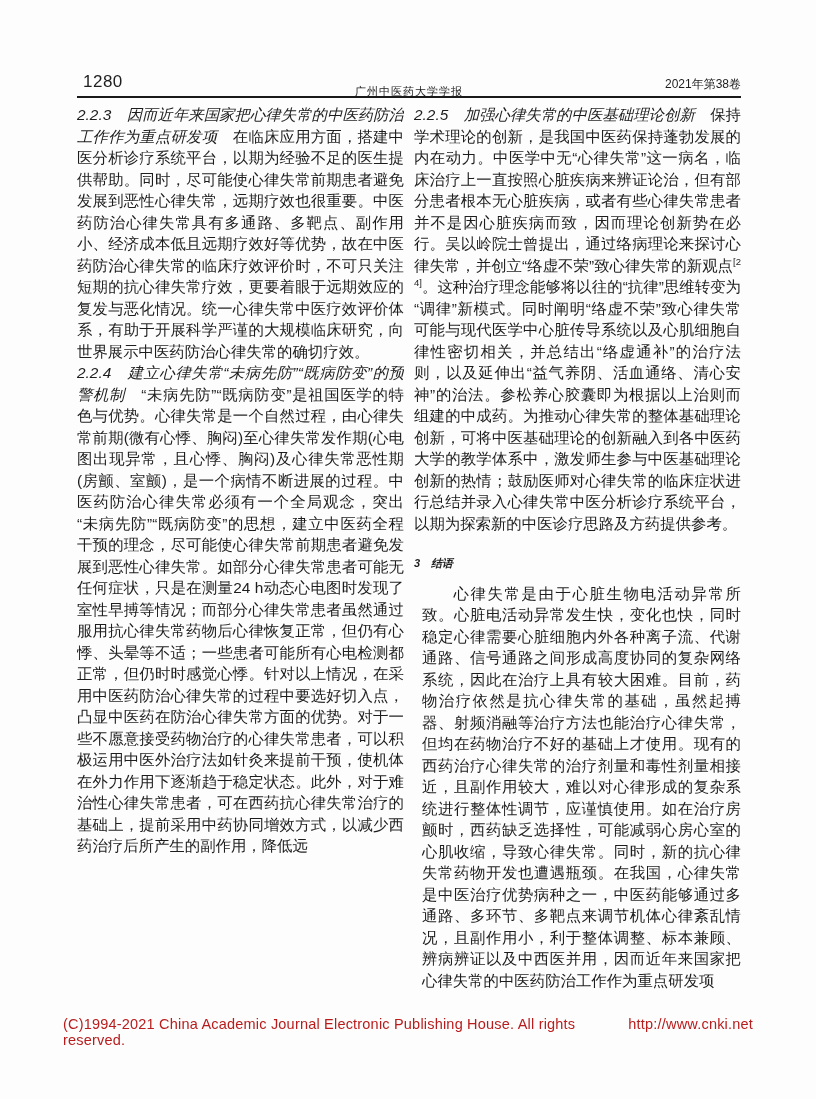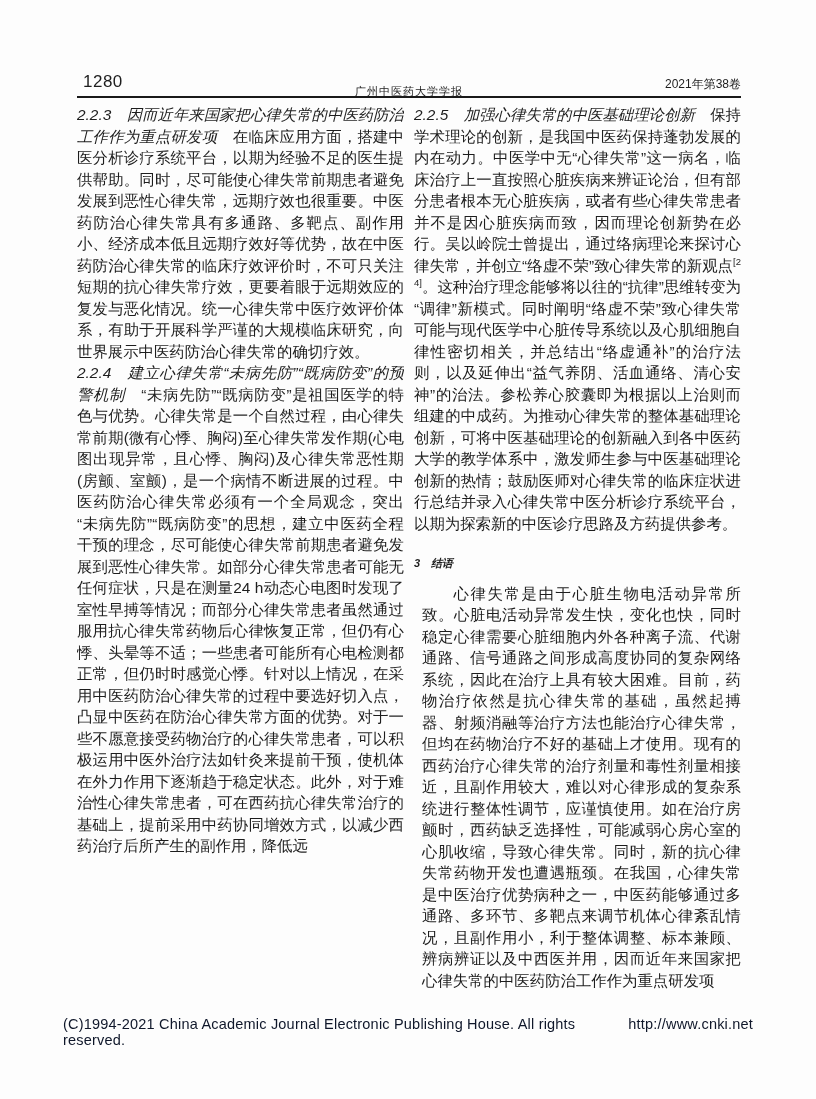--- a/index.html
+++ b/index.html
@@ -25,21 +25,21 @@
   }
   .block { margin: 0; }
   .block.indent { text-indent: 2.05em; margin-left: 8px; }
   .kai { font-style: italic; }
   .section-heading { margin: 19px 0 8px 0; font-size: 11px; }
   .section-heading .kai { font-style: italic; font-weight: 600; }
   sup { font-size: 9.5px; line-height: 0; vertical-align: super; }
   .footer {
     position: absolute; left: 63px; top: 1016px; width: 690px;
     display: flex; justify-content: space-between; align-items: baseline;
-    color: #0f172a; font-size: 14.5px; letter-spacing: .2px;
+    color: #b91c1c; font-size: 14.5px; letter-spacing: .2px;
   }
 </style>
 </head>
 <body>
 
 <div class="page">
 
   <div class="header">
     <span class="page-num">1280</span>
     <span class="journal-title">广州中医药大学学报</span>

